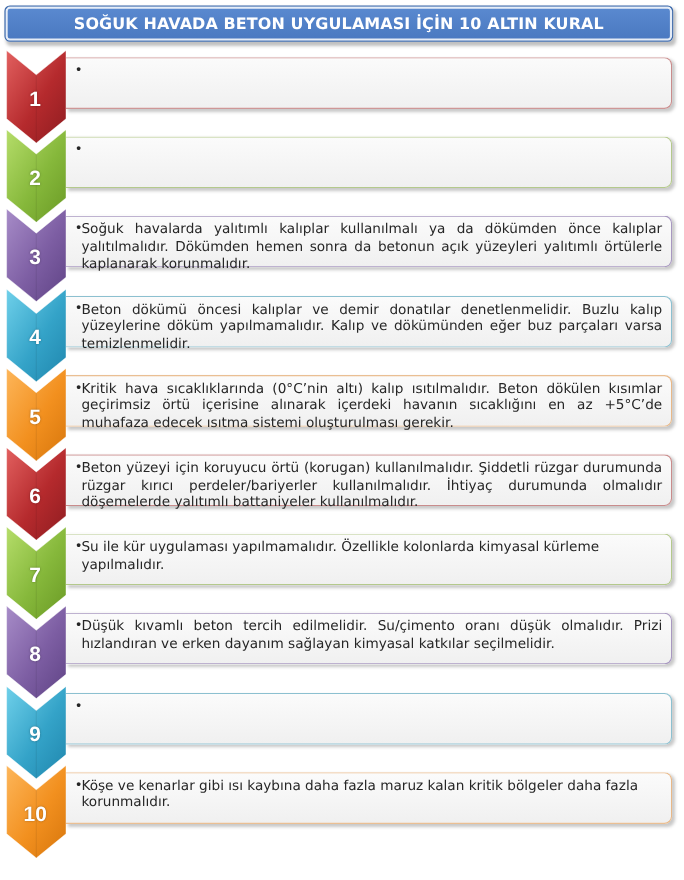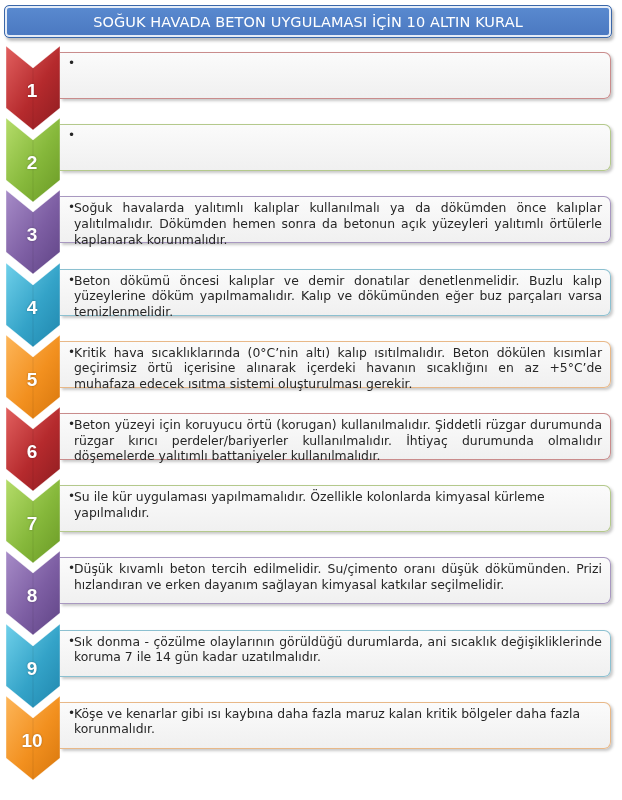--- a/index.html
+++ b/index.html
@@ -6,21 +6,21 @@
   body {
     width:622px; height:800px; background:#ffffff; position:relative; overflow:hidden;
     font-family: "DejaVu Sans", sans-serif;
   }
   .header {
     position:absolute; left:4px; top:5px; width:606px; height:31px;
     background: linear-gradient(#5a8ad0, #4a78c0);
     border:1px solid #3b67a8;
     border-radius:5px;
     box-shadow: 2px 3px 3px rgba(0,0,0,0.25), inset 0 0 0 2px rgba(255,255,255,0.85);
-    color:#ffffff; font-weight:normal; font-size:14.5px;
+    color:#ffffff; font-weight:bold; font-size:14.5px;
     display:flex; align-items:center; justify-content:center;
     letter-spacing:0.1px;
   }
   .row { position:absolute; left:0; width:622px; height:72px; }
   .chevron { position:absolute; left:4px; top:0; width:58px; height:84px; }
   .chevron svg { display:block; }
   .num {
     position:absolute; left:4px; top:34px; width:56px; text-align:center;
     color:#ffffff; font-weight:bold; font-size:19px;
     font-family: "Liberation Sans", sans-serif;
@@ -173,38 +173,38 @@
               <stop offset="0" stop-color="#a78cc8"></stop>
               <stop offset="0.55" stop-color="#7d5ea3"></stop>
               <stop offset="1" stop-color="#5f4385"></stop>
             </linearGradient>
           </defs>
           <path d="M2 0 L29 22 L56 0 L56 62 L29 84 L2 62 Z" fill="url(#g7)" stroke="rgba(255,255,255,0.5)" stroke-width="0.8"></path>
           <path d="M29 22 L29 84" stroke="rgba(0,0,0,0.08)" stroke-width="1"></path>
         </svg>
       </div>
       <div class="num">8</div>
-      <div class="box" style="border-color:#a898c0"><span class="bullet">•</span><span>Düşük kıvamlı beton tercih edilmelidir. Su/çimento oranı düşük dökümünden. Prizi hızlandıran ve erken dayanım sağlayan kimyasal katkılar seçilmelidir.</span></div>
+      <div class="box" style="border-color:#a898c0"><span class="bullet">•</span><span>Düşük kıvamlı beton tercih edilmelidir. Su/çimento oranı düşük olmalıdır. Prizi hızlandıran ve erken dayanım sağlayan kimyasal katkılar seçilmelidir.</span></div>
     </div>
     <div class="row" style="top: 623.6px;">
       <div class="chevron">
         <svg width="58" height="84" viewBox="0 0 58 84">
           <defs>
             <linearGradient id="g8" x1="0" y1="0" x2="1" y2="1">
               <stop offset="0" stop-color="#6fd0ea"></stop>
               <stop offset="0.55" stop-color="#34a3c8"></stop>
               <stop offset="1" stop-color="#1f86ad"></stop>
             </linearGradient>
           </defs>
           <path d="M2 0 L29 22 L56 0 L56 62 L29 84 L2 62 Z" fill="url(#g8)" stroke="rgba(255,255,255,0.5)" stroke-width="0.8"></path>
           <path d="M29 22 L29 84" stroke="rgba(0,0,0,0.08)" stroke-width="1"></path>
         </svg>
       </div>
       <div class="num">9</div>
-      <div class="box" style="border-color:#8cc0d0"><span class="bullet">•</span><span>Sık donma - çözülme olaylarının görüldüğü durumlarda, ani sıcaklık değişikliklerinde koruma 7 ile 14 gün kadar uzatılmalıdır.</span></div>
+      <div class="box" style="border-color:#8cc0d0"><span class="bullet">•</span></div>
     </div>
     <div class="row" style="top: 695.8px;">
       <div class="chevron">
         <svg width="58" height="84" viewBox="0 0 58 84">
           <defs>
             <linearGradient id="g9" x1="0" y1="0" x2="1" y2="1">
               <stop offset="0" stop-color="#fdb65a"></stop>
               <stop offset="0.55" stop-color="#f2901f"></stop>
               <stop offset="1" stop-color="#d7760c"></stop>
             </linearGradient>

